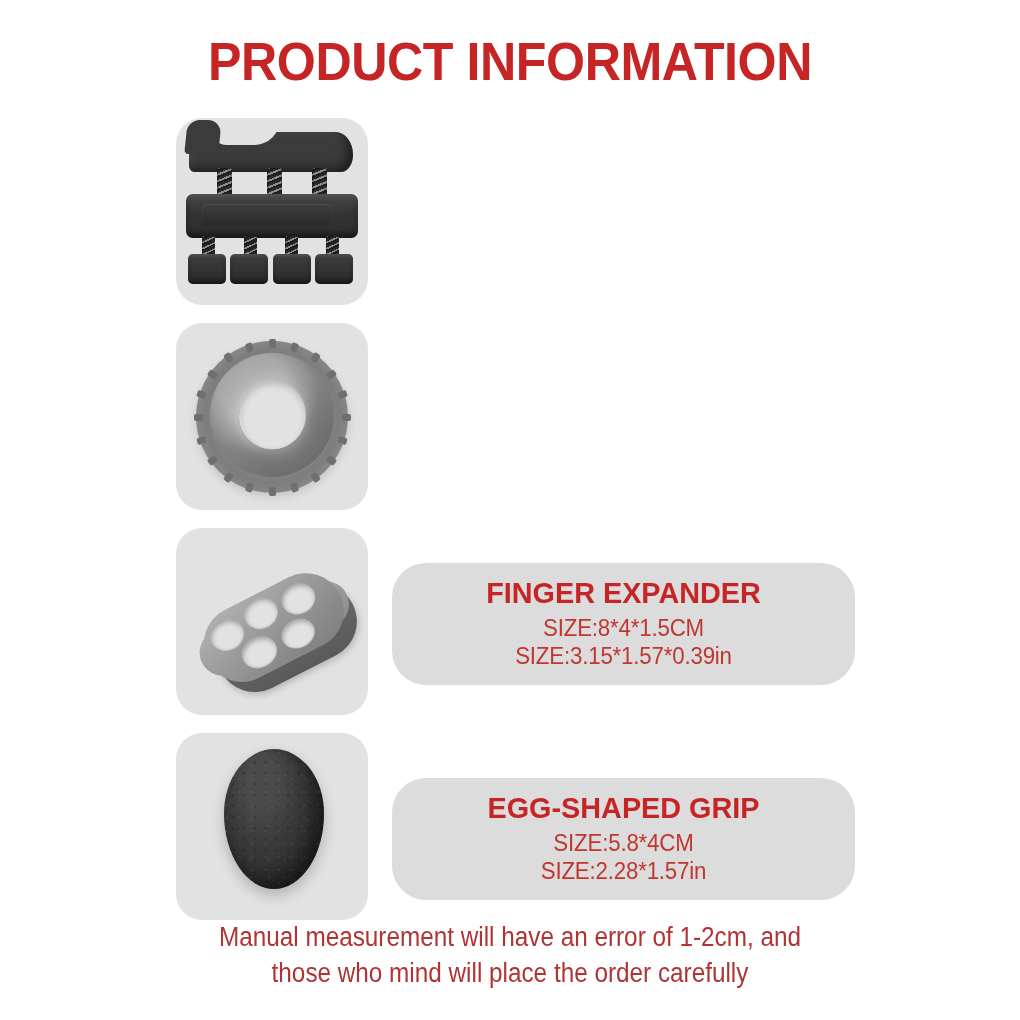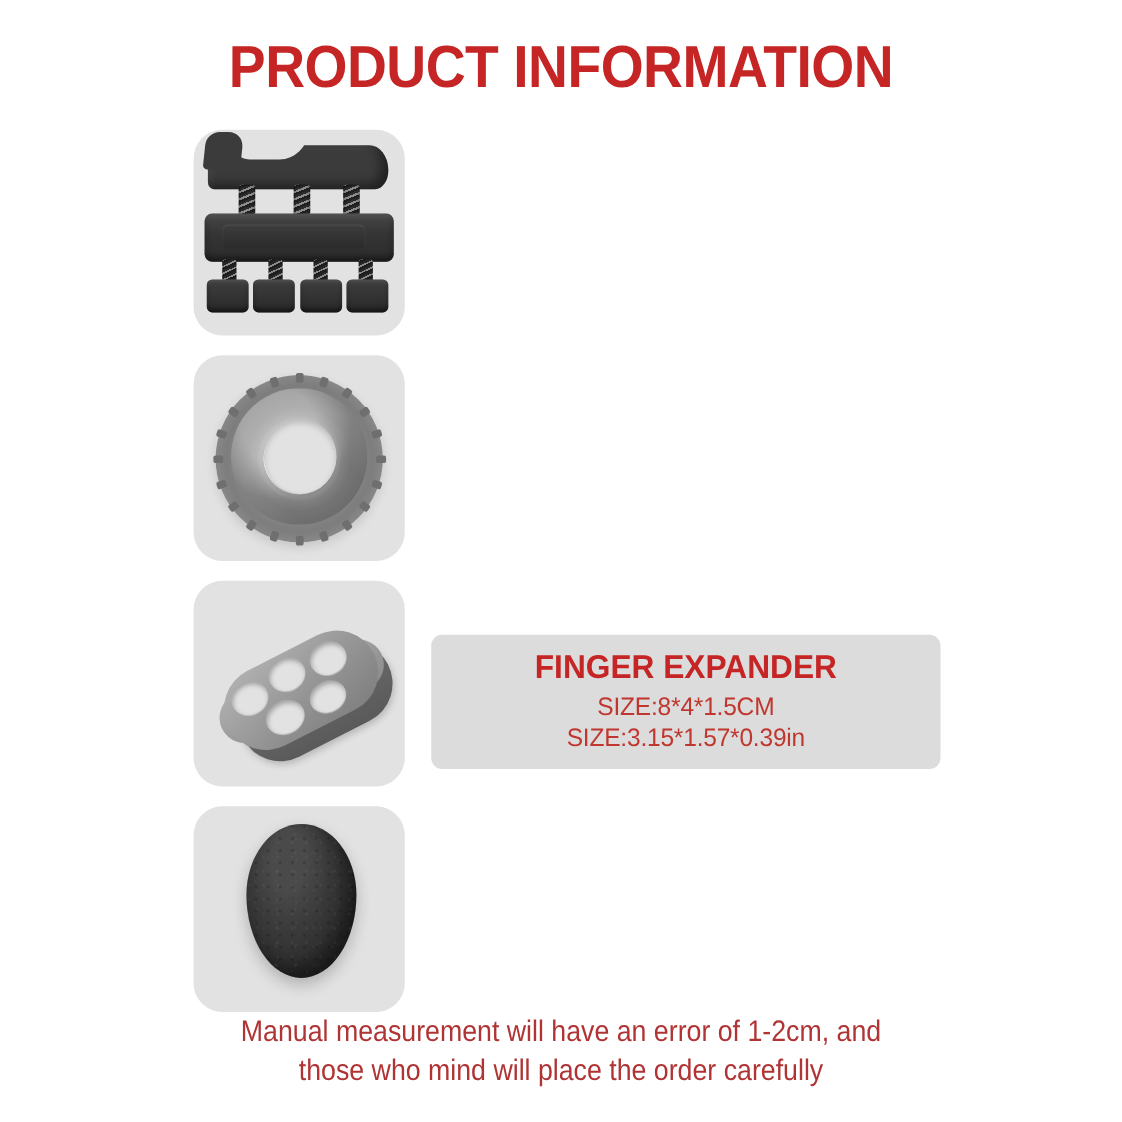--- a/index.html
+++ b/index.html
@@ -96,21 +96,21 @@
     line-height: 1.22;
     letter-spacing: -0.2px;
     white-space: nowrap;
     transform: scaleX(0.97);
   }
   .card-line.first { margin-top: 4px; }
 
   
   .row1 .card { top: 45px; }
   .row2 .card { top: 48px; }
-  .row3 .card { top: 49px; border-radius: 10px; }
+  .row3 .card { top: 35px; }
   .row4 .card { top: 45px; }
 
   
   .footnote {
     position: absolute;
     top: 920px;
     left: 0;
     width: 1020px;
     text-align: center;
     color: #b03434;
@@ -433,20 +433,25 @@
       <div class="tile">
         <div class="art">
           <div class="eg-wrap">
             <div class="eg-egg">
               <div class="eg-tex"></div>
             </div>
           </div>
         </div>
       </div>
 
+      <div class="card">
+        <div class="card-title">EGG-SHAPED GRIP</div>
+        <div class="card-line first">SIZE:5.8*4CM</div>
+        <div class="card-line">SIZE:2.28*1.57in</div>
+      </div>
     </div>
 
   </div>
 
   <div class="footnote">
     <div>Manual measurement will have an error of 1-2cm, and</div>
     <div>those who mind will place the order carefully</div>
   </div>
 
 </div>

